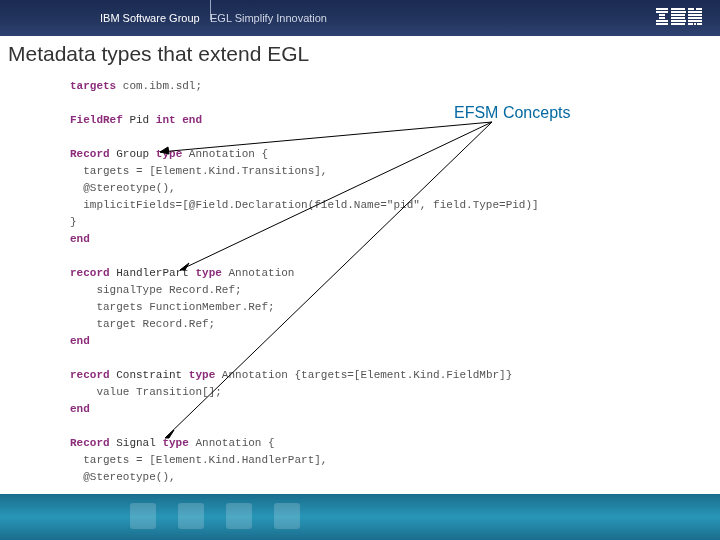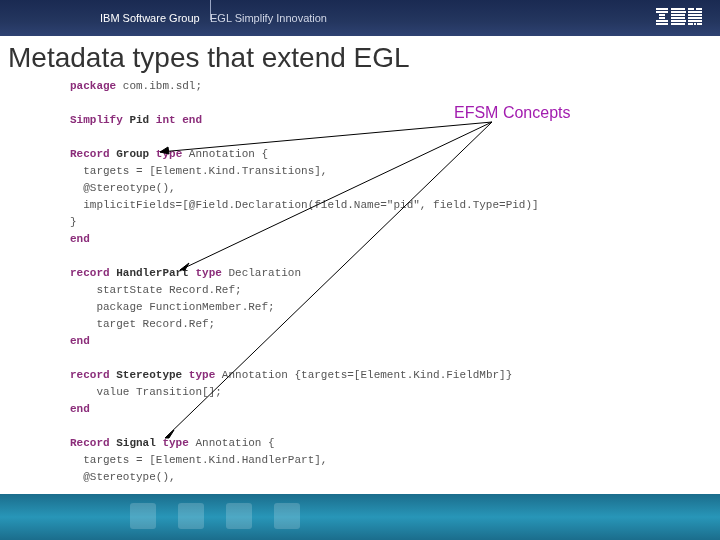--- a/index.html
+++ b/index.html
@@ -1,24 +1,24 @@
 <!DOCTYPE html>
 <html><head>
 <meta charset="utf-8">
 <style>
   html, body { margin: 0; padding: 0; width: 720px; height: 540px; background: #ffffff; font-family: Arial, Helvetica, sans-serif; overflow: hidden; }
   .header { position: relative; width: 720px; height: 36px; background: linear-gradient(#1a2a52, #24365f 60%, #2e4272); }
   .header-group { position: absolute; left: 90px; top: 0; height: 20px; line-height: 36px; font-size: 11px; color: #ffffff; padding: 0 10px; border-right: 1px solid #9aa6c4; }
   .header-sub { position: absolute; left: 204px; top: 0; height: 24px; line-height: 36px; font-size: 11px; color: #d0d6e6; padding-left: 6px; }
   .ibm-logo { position: absolute; right: 18px; top: 8px; }
-  .title { position: absolute; left: 8px; top: 42px; font-size: 28px; color: #333333; }
+  .title { position: absolute; left: 8px; top: 42px; font-size: 21px; color: #333333; }
   .code { position: absolute; left: 70px; top: 78px; font-family: "Courier New", Courier, monospace; font-size: 11px; line-height: 17px; color: #555555; white-space: pre; }
   .kw { color: #8b2d7a; font-weight: bold; }
-  .nm { color: #333333; font-weight: bold; }
-  .callout { position: absolute; left: 454px; top: 104px; font-size: 16px; color: #a21caf; font-weight: 400; }
+  .nm { color: #333333; }
+  .callout { position: absolute; left: 454px; top: 104px; font-size: 16px; color: #0369a1; font-weight: 400; }
   .lines-svg { position: absolute; left: 0; top: 0; pointer-events: none; }
   .footer { position: absolute; left: 0; top: 494px; width: 720px; height: 46px; background: linear-gradient(#1b6d8c, #2896b8 50%, #1b6d8c); }
   .footer-icons { position: absolute; left: 130px; top: 9px; display: flex; gap: 22px; }
   .ficon { width: 26px; height: 26px; background: rgba(255,255,255,0.18); border-radius: 3px; }
 </style>
 </head>
 <body>
 
 <div class="header">
   <div class="header-group">IBM Software Group</div>
@@ -48,38 +48,38 @@
         <rect x="41" y="12" width="5" height="2"></rect>
       <rect x="32" y="15" width="5" height="2"></rect>
         <rect x="38" y="15" width="2" height="2"></rect>
         <rect x="41" y="15" width="5" height="2"></rect>
     </g>
   </svg>
 </div>
 
 <div class="title">Metadata types that extend EGL</div>
 
-<div class="code"><span class="kw">package</span><span> com.ibm.sdl;</span>
+<div class="code"><span class="kw">targets</span><span> com.ibm.sdl;</span>
 <span></span>
-<span class="kw">Simplify</span><span class="nm"> Pid </span><span class="kw">int end</span>
+<span class="kw">FieldRef</span><span class="nm"> Pid </span><span class="kw">int end</span>
 <span></span>
 <span class="kw">Record</span><span class="nm"> Group </span><span class="kw">type</span><span> Annotation {</span>
 <span>  targets = [Element.Kind.Transitions],</span>
 <span>  @Stereotype(),</span>
 <span>  implicitFields=[@Field.Declaration(field.Name="pid", field.Type=Pid)]</span>
 <span>}</span>
 <span class="kw">end</span>
 <span></span>
-<span class="kw">record</span><span class="nm"> HandlerPart </span><span class="kw">type</span><span> Declaration</span>
-<span>    startState Record.Ref;</span>
-<span>    package FunctionMember.Ref;</span>
+<span class="kw">record</span><span class="nm"> HandlerPart </span><span class="kw">type</span><span> Annotation</span>
+<span>    signalType Record.Ref;</span>
+<span>    targets FunctionMember.Ref;</span>
 <span>    target Record.Ref;</span>
 <span class="kw">end</span>
 <span></span>
-<span class="kw">record</span><span class="nm"> Stereotype </span><span class="kw">type</span><span> Annotation {targets=[Element.Kind.FieldMbr]}</span>
+<span class="kw">record</span><span class="nm"> Constraint </span><span class="kw">type</span><span> Annotation {targets=[Element.Kind.FieldMbr]}</span>
 <span>    value Transition[];</span>
 <span class="kw">end</span>
 <span></span>
 <span class="kw">Record</span><span class="nm"> Signal </span><span class="kw">type</span><span> Annotation {</span>
 <span>  targets = [Element.Kind.HandlerPart],</span>
 <span>  @Stereotype(),</span>
 <span></span>
 <span>  states FieldRef[] {@Type.Constraint(State)};</span>
 <span>  gates FieldRef[] {@Type.Constraint(Gate)};</span>
 <span>  startState FieldRef {@Type.Constraint(State)};</span>

